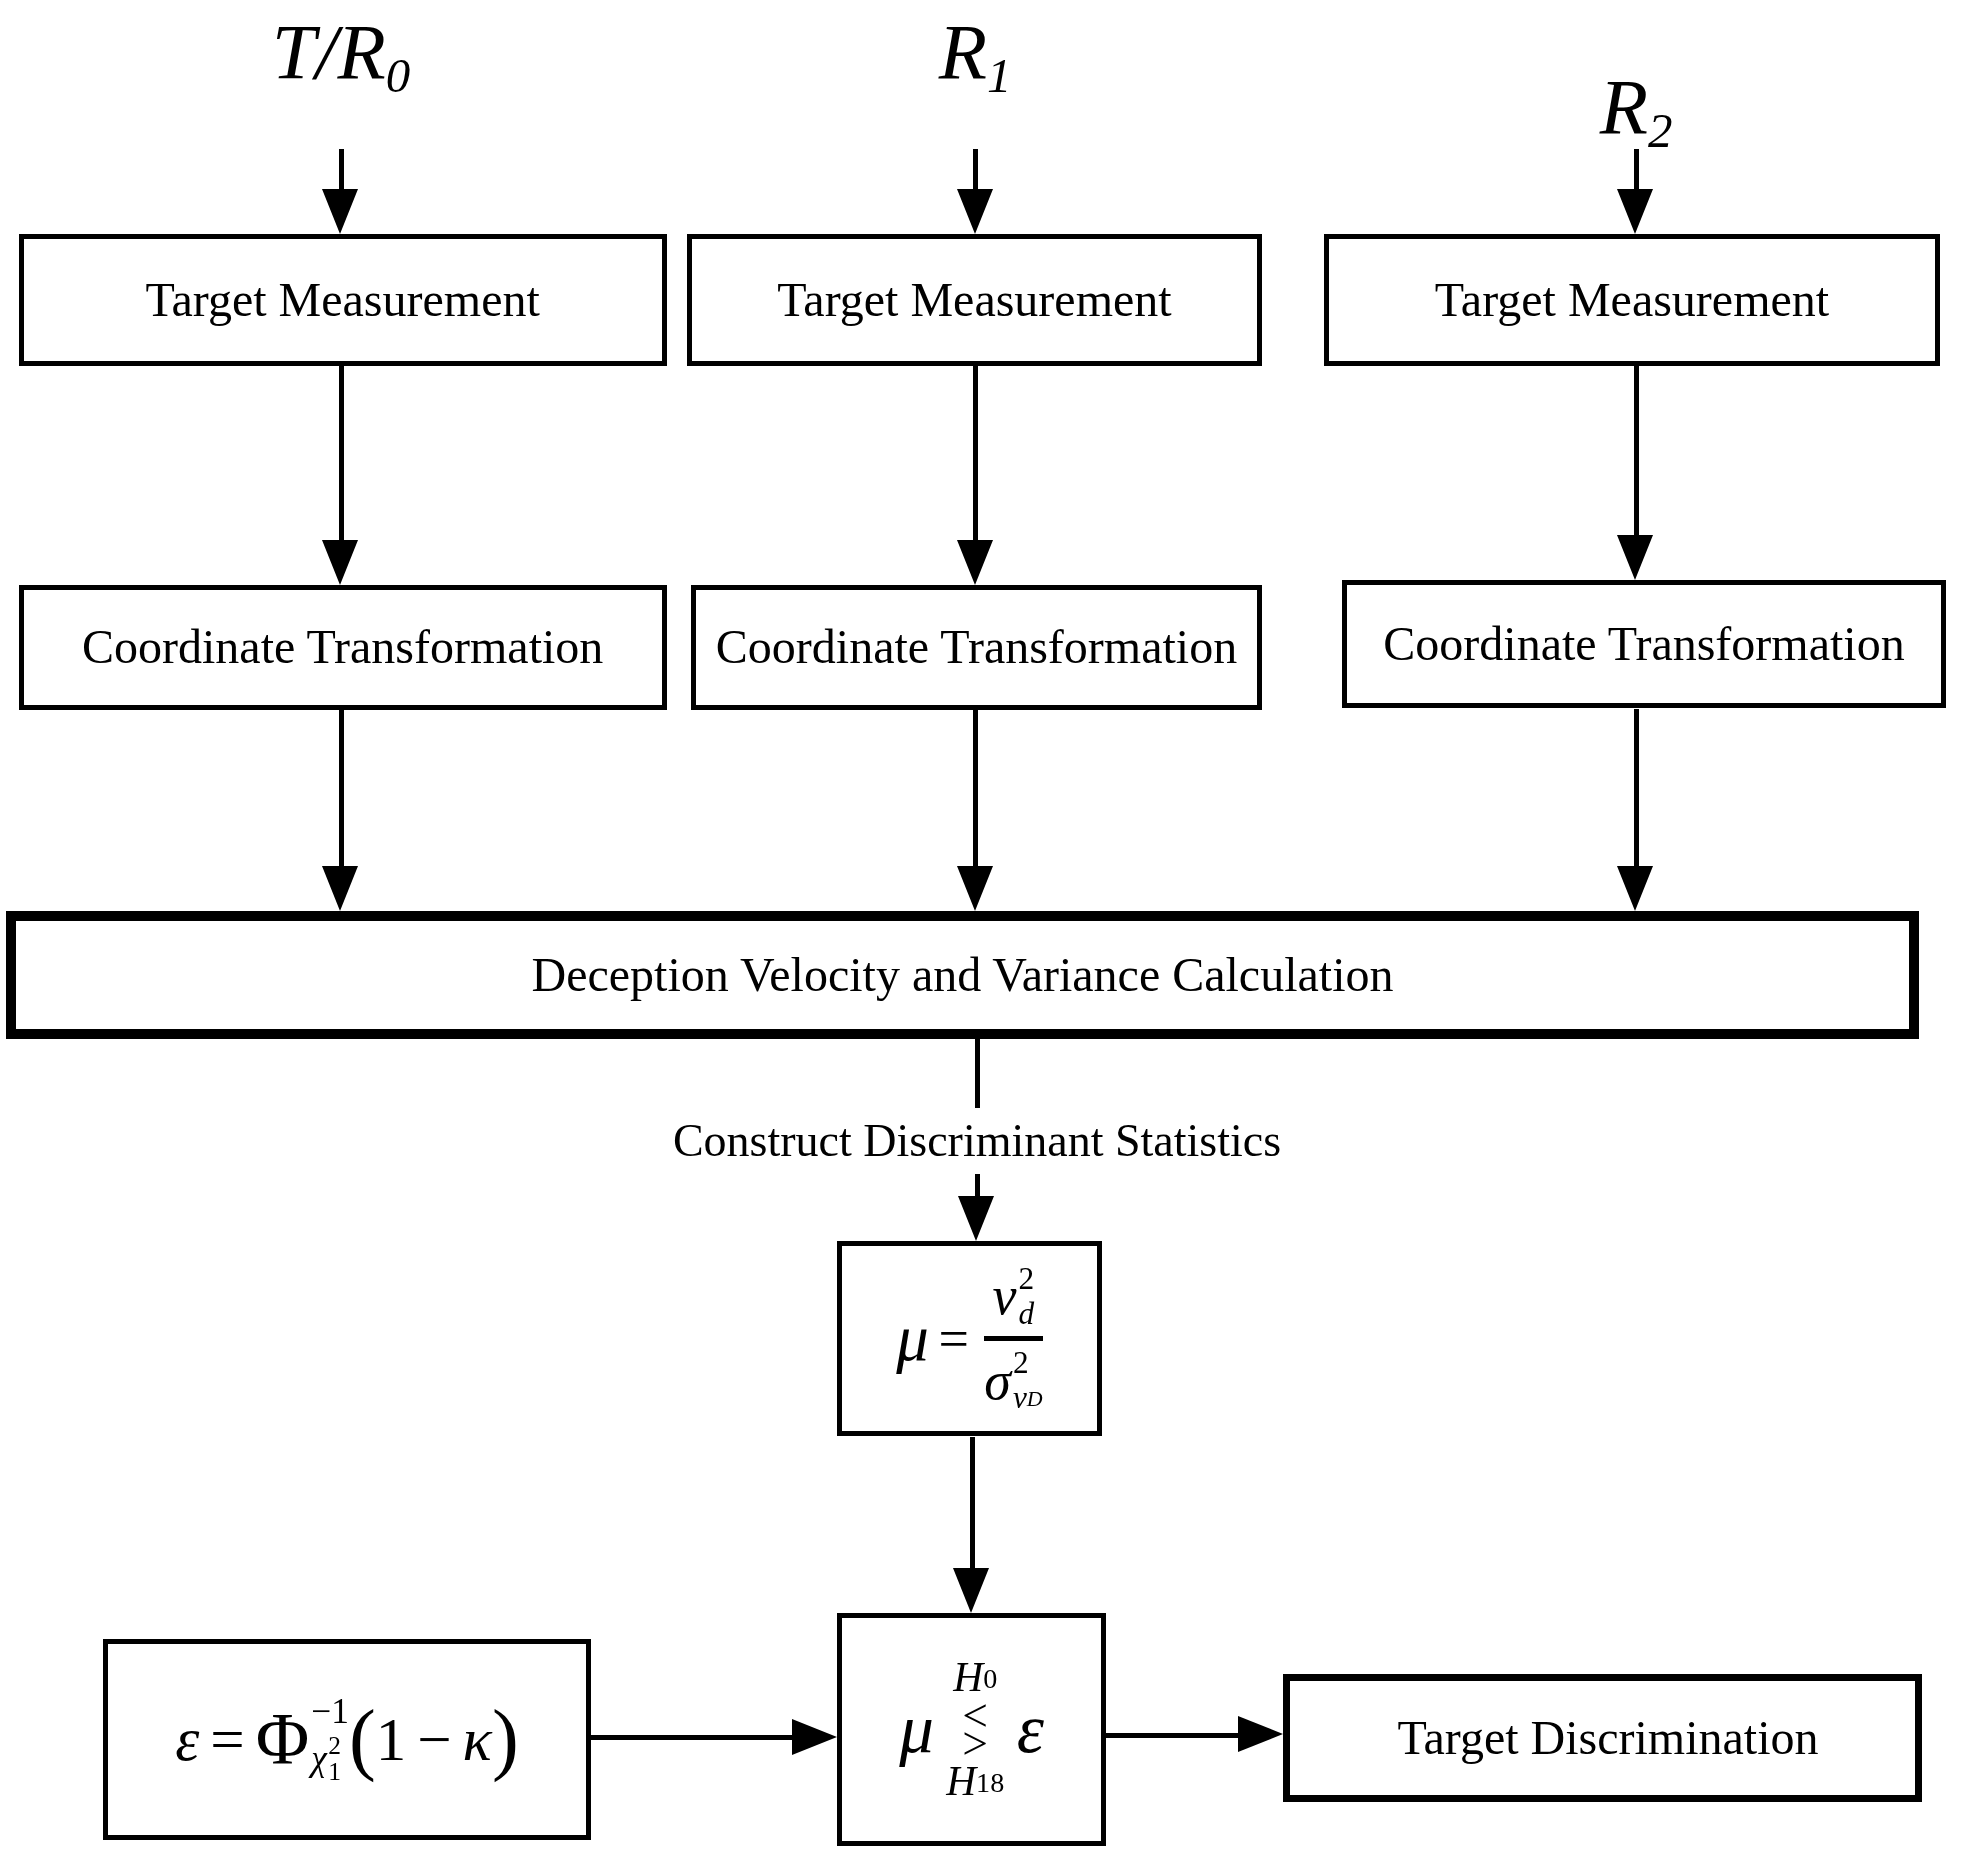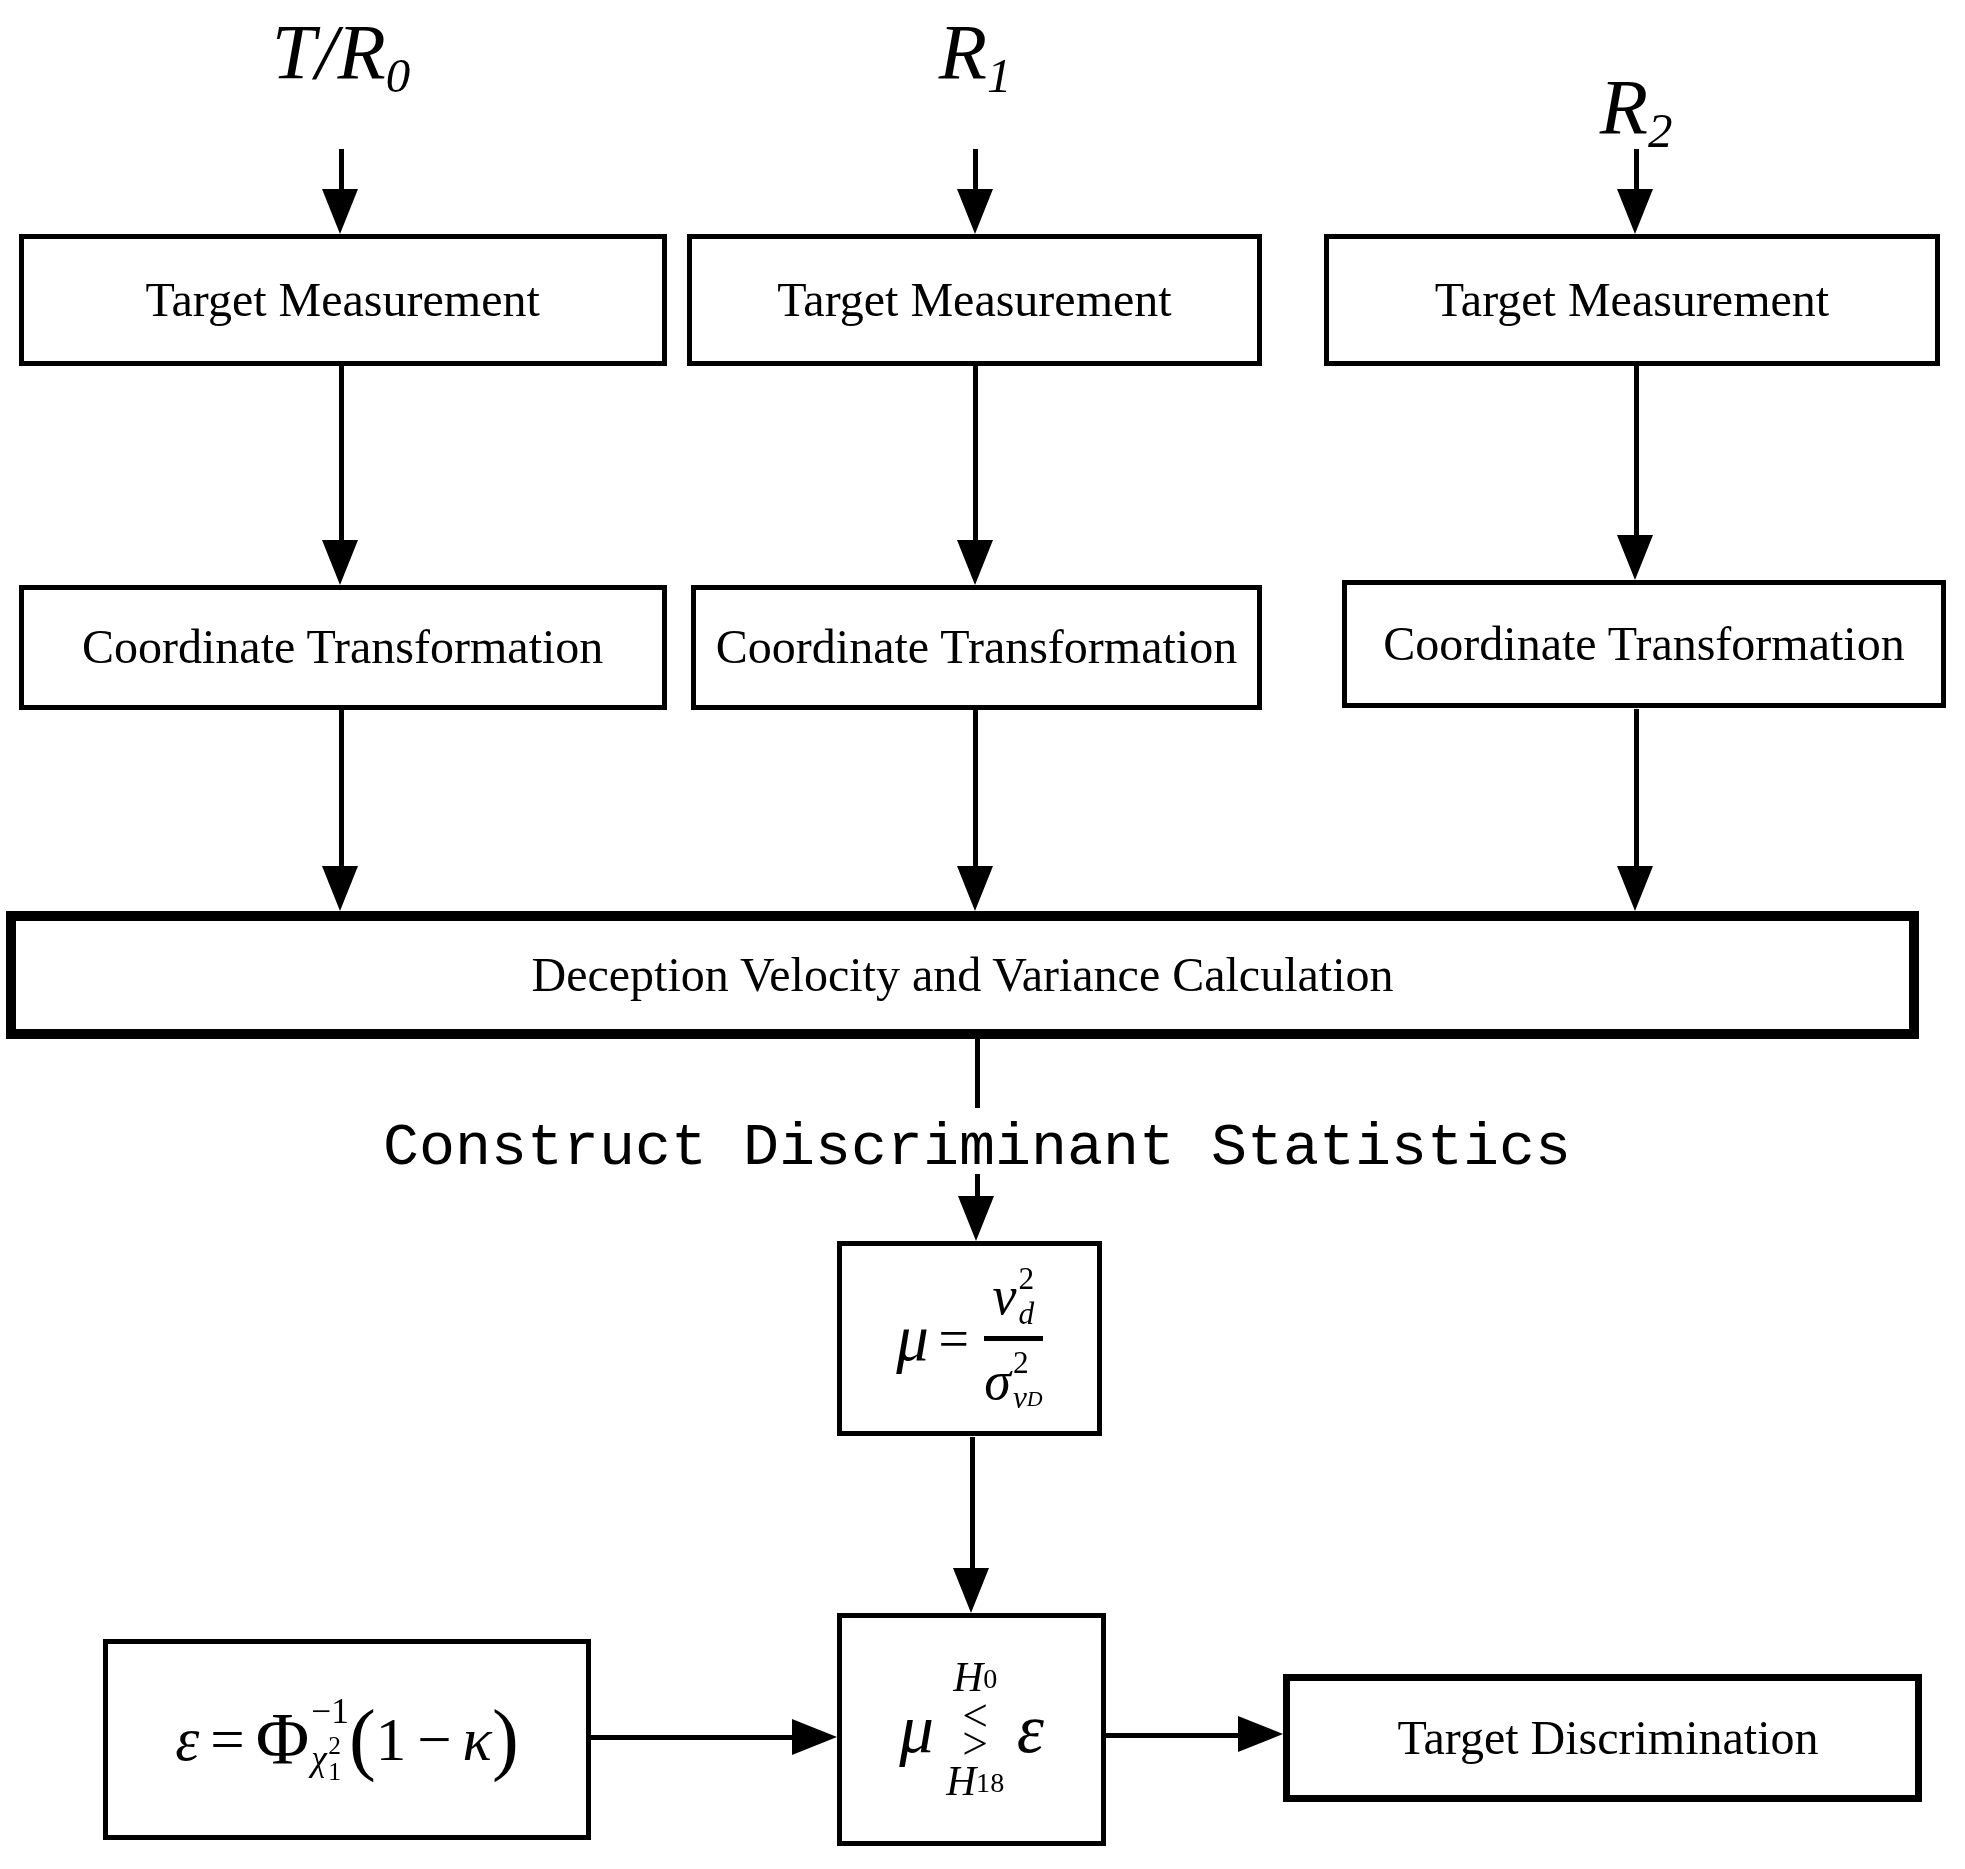--- a/index.html
+++ b/index.html
@@ -12,21 +12,21 @@
        font-size:48px;line-height:1.1;white-space:nowrap;}
   .box.thick{border-width:10.4px;}
   .box.med{border-width:7px;padding-left:11px;}
 
   
   .toplabel{position:absolute;transform:translateX(-50%);font-style:italic;
             font-size:79px;line-height:1.15;white-space:nowrap;}
   .toplabel .sub{font-size:0.62em;font-style:italic;position:relative;top:0.28em;}
 
   
-  .flowlabel{position:absolute;transform:translateX(-50%);font-size:60px;white-space:nowrap;font-family:Liberation Mono, monospace;}
+  .flowlabel{position:absolute;transform:translateX(-50%);font-size:46px;white-space:nowrap;}
 
   
   .vline{position:absolute;width:4.8px;background:#000;}
   .hline{position:absolute;height:4.8px;background:#000;}
   .head-down{position:absolute;width:0;height:0;
              border-left:18.7px solid transparent;border-right:18.7px solid transparent;
              border-top:45px solid #000;}
   .head-right{position:absolute;width:0;height:0;
               border-top:18.7px solid transparent;border-bottom:18.7px solid transparent;
               border-left:45px solid #000;}

